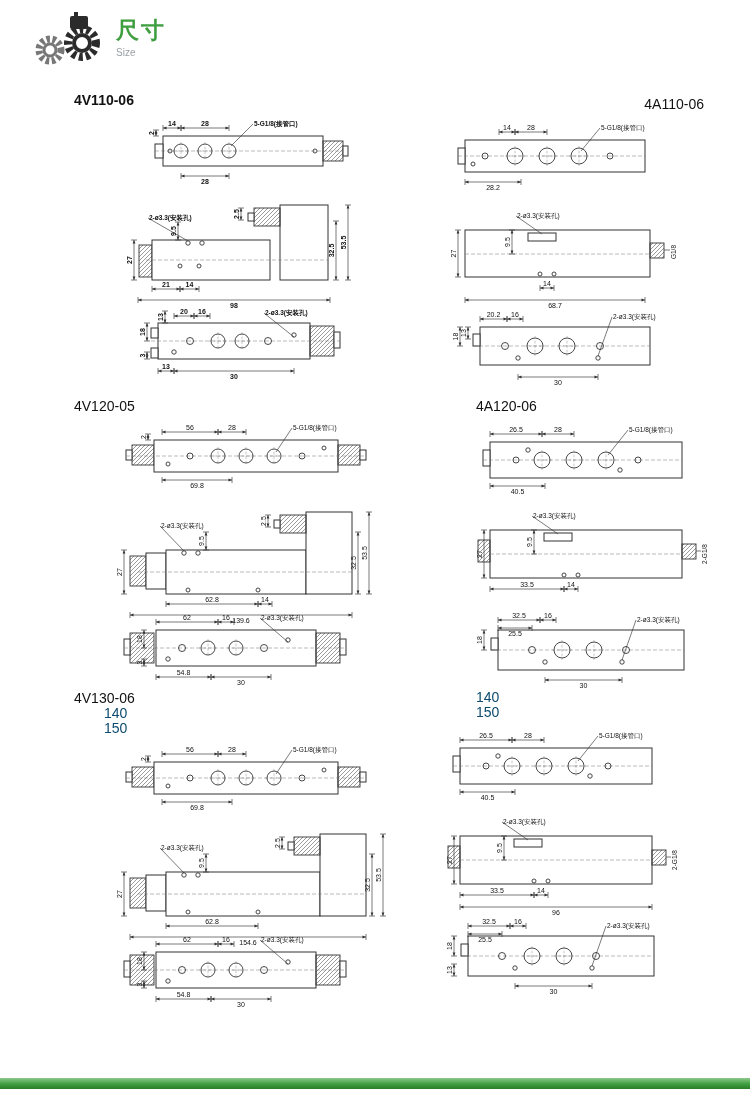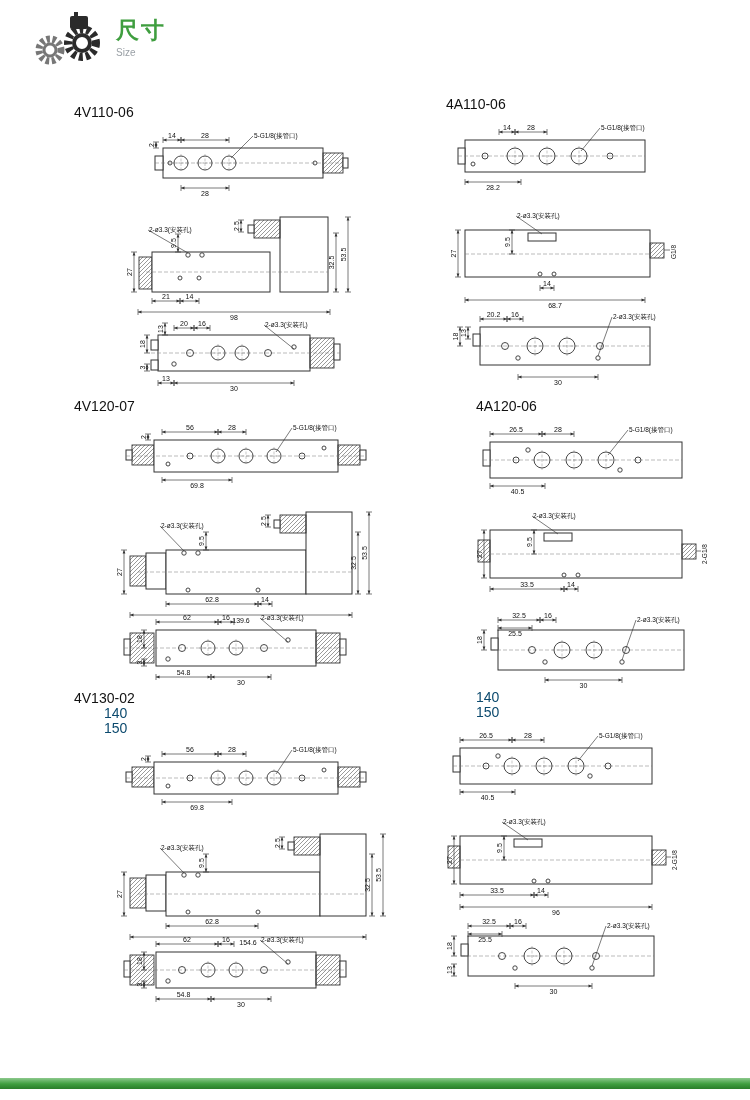--- a/index.html
+++ b/index.html
@@ -29,21 +29,21 @@
       <circle cx="54" cy="33" r="8" fill="none" stroke="#2b2b2b" stroke-width="4"></circle>
       <circle cx="22" cy="40" r="11" fill="none" stroke="#777" stroke-width="7" stroke-dasharray="3.4 2.6"></circle>
       <circle cx="22" cy="40" r="6" fill="none" stroke="#777" stroke-width="3"></circle>
     </svg>
     <div class="titles">
       <div class="title-cn">尺寸</div>
       <div class="title-en">Size</div>
     </div>
   </div>
 
-  <section class="group" style="left:68px;top:104px;width:334px;height:300px;">
+  <section class="group" style="left:68px;top:92px;width:334px;height:300px;font-weight:bold;">
     <div class="gtitle">4V110-06</div>
     <svg class="drawing" width="332" height="282" viewBox="0 0 332 282">
         <defs>
           <pattern id="hp1" width="4" height="4" patternUnits="userSpaceOnUse">
             <path d="M0,4 L4,0" stroke="#555" stroke-width="0.6" fill="none"></path>
           </pattern>
         </defs>
         <rect x="95" y="28" width="160" height="30" fill="#fff" stroke="#333" stroke-width="1"></rect>
         <rect x="87" y="36" width="8" height="14" fill="#fff" stroke="#333" stroke-width="1"></rect>
         <rect x="255" y="33" width="20" height="20" fill="url(#hp1)" stroke="#333" stroke-width="0.9"></rect>
@@ -197,21 +197,21 @@
         <text x="98" y="261" fill="#111" font-size="7" text-anchor="middle">13</text>
         <line x1="106" y1="260" x2="106" y2="266" stroke="#333" stroke-width="0.65"></line>
         <line x1="226" y1="260" x2="226" y2="266" stroke="#333" stroke-width="0.65"></line>
         <line x1="106" y1="263" x2="226" y2="263" stroke="#333" stroke-width="0.65"></line>
         <path d="M106,263 l3.5,-1.4 v2.8 z" fill="#333"></path>
         <path d="M226,263 l-3.5,-1.4 v2.8 z" fill="#333"></path>
         <text x="166" y="271" fill="#111" font-size="7" text-anchor="middle">30</text>
       </svg>
   </section>
 
-  <section class="group" style="left:440px;top:96px;width:264px;height:300px;">
+  <section class="group" style="left:440px;top:96px;width:264px;height:300px;text-align:right;">
     <div class="gtitle">4A110-06</div>
     <svg class="drawing" width="262" height="282" viewBox="0 0 262 282">
         <defs>
           <pattern id="hp2" width="4" height="4" patternUnits="userSpaceOnUse">
             <path d="M0,4 L4,0" stroke="#555" stroke-width="0.6" fill="none"></path>
           </pattern>
         </defs>
         <rect x="25" y="28" width="180" height="32" fill="#fff" stroke="#333" stroke-width="1"></rect>
         <rect x="18" y="36" width="7" height="16" fill="#fff" stroke="#333" stroke-width="1"></rect>
         <line x1="18" y1="44" x2="205" y2="44" stroke="#777" stroke-width="0.5" stroke-dasharray="4 2"></line>
@@ -318,21 +318,21 @@
         <line x1="78" y1="265" x2="158" y2="265" stroke="#333" stroke-width="0.65"></line>
         <path d="M78,265 l3.5,-1.4 v2.8 z" fill="#333"></path>
         <path d="M158,265 l-3.5,-1.4 v2.8 z" fill="#333"></path>
         <text x="118" y="273" fill="#111" font-size="7" text-anchor="middle">30</text>
         <line x1="158" y1="244" x2="172" y2="205" stroke="#333" stroke-width="0.65"></line>
         <text x="173" y="207" fill="#111" font-size="6.5" text-anchor="start">2-ø3.3(安装孔)</text>
       </svg>
   </section>
 
   <section class="group" style="left:68px;top:398px;width:334px;height:300px;">
-    <div class="gtitle">4V120-07</div>
+    <div class="gtitle">4V120-05</div>
     <svg class="drawing" width="332" height="282" viewBox="0 0 332 282">
         <defs>
           <pattern id="hp3" width="4" height="4" patternUnits="userSpaceOnUse">
             <path d="M0,4 L4,0" stroke="#555" stroke-width="0.6" fill="none"></path>
           </pattern>
         </defs>
         <rect x="64" y="31" width="22" height="20" fill="url(#hp3)" stroke="#333" stroke-width="0.9"></rect>
         <rect x="58" y="36" width="6" height="10" fill="#fff" stroke="#333" stroke-width="1"></rect>
         <rect x="86" y="26" width="184" height="32" fill="#fff" stroke="#333" stroke-width="1"></rect>
         <rect x="270" y="31" width="22" height="20" fill="url(#hp3)" stroke="#333" stroke-width="0.9"></rect>
@@ -606,21 +606,21 @@
         <line x1="75" y1="266" x2="152" y2="266" stroke="#333" stroke-width="0.65"></line>
         <path d="M75,266 l3.5,-1.4 v2.8 z" fill="#333"></path>
         <path d="M152,266 l-3.5,-1.4 v2.8 z" fill="#333"></path>
         <text x="113.5" y="274" fill="#111" font-size="7" text-anchor="middle">30</text>
         <line x1="152" y1="246" x2="166" y2="206" stroke="#333" stroke-width="0.65"></line>
         <text x="167" y="208" fill="#111" font-size="6.5" text-anchor="start">2-ø3.3(安装孔)</text>
       </svg>
   </section>
 
   <section class="group" style="left:68px;top:690px;width:334px;height:335px;">
-    <div class="gtitle">4V130-02</div>
+    <div class="gtitle">4V130-06</div>
     <div class="gtitle-extra">140</div>
     <div class="gtitle-extra">150</div>
     <svg class="drawing" width="332" height="282" viewBox="0 0 332 282">
         <defs>
           <pattern id="hp5" width="4" height="4" patternUnits="userSpaceOnUse">
             <path d="M0,4 L4,0" stroke="#555" stroke-width="0.6" fill="none"></path>
           </pattern>
         </defs>
         <rect x="64" y="31" width="22" height="20" fill="url(#hp5)" stroke="#333" stroke-width="0.9"></rect>
         <rect x="58" y="36" width="6" height="10" fill="#fff" stroke="#333" stroke-width="1"></rect>

